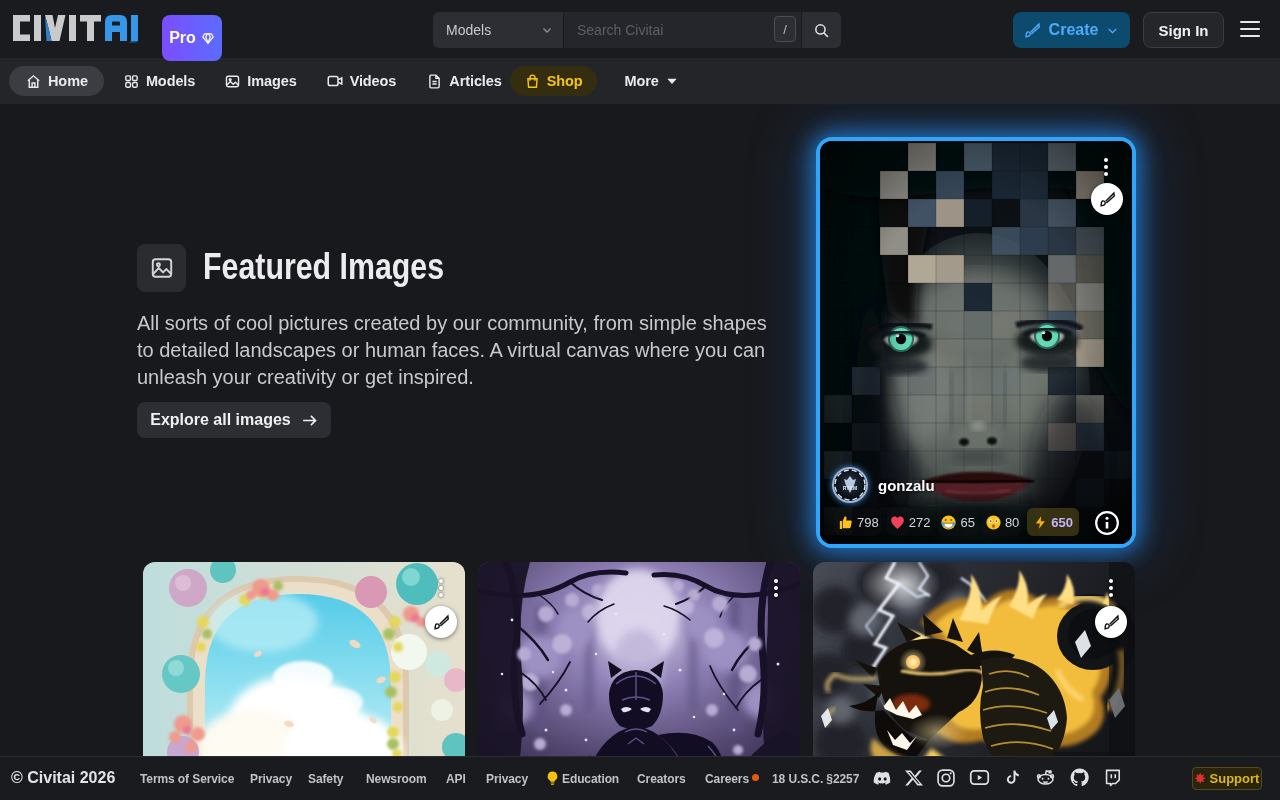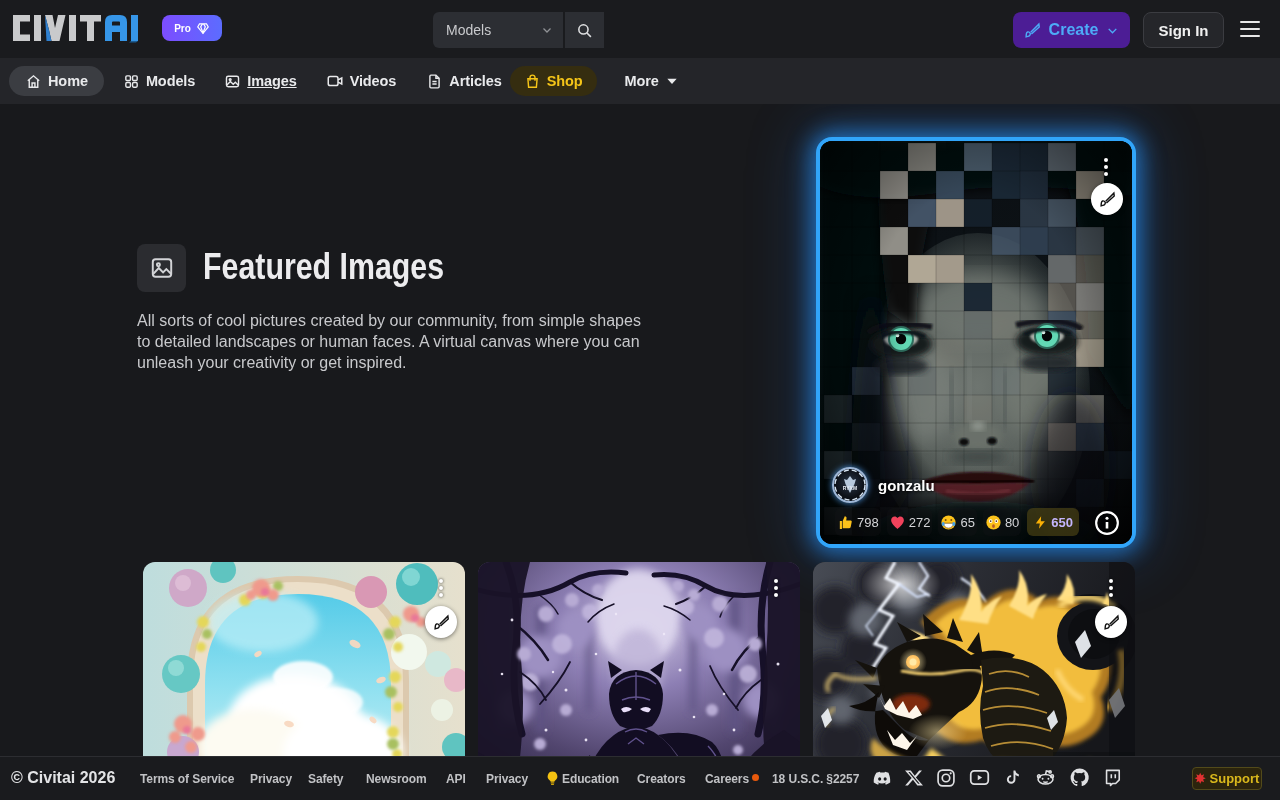--- a/index.html
+++ b/index.html
@@ -2,43 +2,43 @@
 <html><head>
 <meta charset="utf-8">
 <style>
 * { margin:0; padding:0; box-sizing:border-box; }
 html,body { width:1280px; height:800px; overflow:hidden; background:#18191c; font-family:"Liberation Sans", sans-serif; }
 #page { position:relative; width:1280px; height:800px; }
 
 
 #header { position:absolute; left:0; top:0; width:1280px; height:58px; background:#1a1b1e; z-index:30; }
 #logo { position:absolute; left:13px; top:11px; height:34px; display:flex; align-items:center; }
-#probadge { position:absolute; left:162px; top:15px; width:60px; height:26px; border-radius:8px; background:linear-gradient(90deg,#7c4dff,#5c6cff); color:#fff; font-weight:bold; font-size:10px; display:flex; align-items:center; justify-content:center; gap:5px; }
+#probadge { position:absolute; left:162px; top:15px; width:60px; height:46px; border-radius:8px; background:linear-gradient(90deg,#7c4dff,#5c6cff); color:#fff; font-weight:bold; font-size:16px; display:flex; align-items:center; justify-content:center; gap:5px; }
 #searchbar { position:absolute; left:433px; top:12px; width:408px; height:36px; display:flex; border-radius:6px; overflow:hidden; }
 #searchbar .seg { background:#2c2e33; color:#c9cacd; font-size:14px; width:131px; display:flex; align-items:center; padding:0 10px 0 13px; justify-content:space-between; border-right:1px solid #1a1b1e;}
 #searchbar .inp { background:#25262b; color:#5c5f66; font-size:14px; flex:1; display:flex; align-items:center; padding-left:13px; position:relative; }
 #searchbar .kbd { position:absolute; right:5px; top:4px; width:22px; height:26px; border:1px solid #4a4d53; border-radius:4px; background:#2c2e33; color:#b9babe; font-size:13px; display:flex;align-items:center;justify-content:center; }
 #searchbar .btn { background:#2c2e33; width:40px; display:flex; align-items:center; justify-content:center; border-left:1px solid #1a1b1e;}
-#createbtn { position:absolute; left:1013px; top:12px; width:117px; height:36px; background:#4c1d95; border-radius:8px; color:#4dabf7; font-weight:bold; font-size:16px; display:flex; align-items:center; justify-content:center; gap:8px; }
+#createbtn { position:absolute; left:1013px; top:12px; width:117px; height:36px; background:#0c4a6e; border-radius:8px; color:#4dabf7; font-weight:bold; font-size:16px; display:flex; align-items:center; justify-content:center; gap:8px; }
 #signin { position:absolute; left:1143px; top:12px; width:81px; height:36px; background:#25262a; border:1px solid #3b3c41; border-radius:8px; color:#f0f0f0; font-weight:bold; font-size:15px; display:flex; align-items:center; justify-content:center; }
 #burger { position:absolute; left:1240px; top:21px; width:20px; height:16px; }
 #burger div { height:2px; background:#e8e8e8; margin-bottom:5px; border-radius:1px;}
 
 
 #nav { position:absolute; left:0; top:58px; width:1280px; height:46px; background:#242529; z-index:29; display:flex; align-items:center; }
 .navitem { display:flex; align-items:center; gap:6px; font-weight:bold; font-size:14.5px; letter-spacing:-0.1px; color:#e9eaec; height:30px; padding:0 6px; }
 .navpill { background:#3b3d42; border-radius:15px;text-align:center; }
 #shoppill { background:#352d10; border-radius:15px; color:#f5c518; }
 
 
 #main { position:absolute; left:0; top:104px; width:1280px; height:652px; background:#18191c; }
 #content { position:absolute; left:0; top:0; width:1280px; height:800px; }
 #iconbox { position:absolute; left:137px; top:244px; width:49px; height:48px; background:#2b2c30; border-radius:8px; display:flex; align-items:center; justify-content:center; }
 #title { position:absolute; left:203px; top:246px; font-size:37px; font-weight:bold; color:#ececee; transform:scaleX(0.82); transform-origin:left center; white-space:nowrap;}
-#desc { position:absolute; left:137px; top:310px; font-size:16px; line-height:21px; color:#c8c9cc; white-space:nowrap; }
+#desc { position:absolute; left:137px; top:310px; font-size:20px; line-height:27px; color:#c8c9cc; white-space:nowrap; }
 #explore { position:absolute; left:137px; top:402px; width:194px; height:36px; background:#2c2e33; border-radius:8px; color:#f0f0f1; font-weight:bold; font-size:16px; display:flex; align-items:center; justify-content:center; gap:10px; }
 
 
 #featcard { position:absolute; left:816px; top:137px; width:320px; height:411px; border-radius:16px; border:4px solid #31a5fa; box-shadow:0 0 22px 5px rgba(40,150,255,.65), 0 0 60px 10px rgba(30,120,240,.25); background:#0a0c0f; overflow:hidden; }
 #featimg { position:absolute; left:0; top:0; width:312px; height:403px; border-radius:11px; overflow:hidden; }
 
 .dots3 { position:absolute; width:4px; }
 .dots3 div { width:4px; height:4px; border-radius:50%; background:#fff; margin-bottom:3px; box-shadow:0 0 3px rgba(0,0,0,.8);}
 .brushbtn { position:absolute; width:32px; height:32px; border-radius:50%; background:#fff; display:flex; align-items:center; justify-content:center; box-shadow:0 1px 4px rgba(0,0,0,.5); }
 
@@ -85,20 +85,23 @@
 </svg>
   </div>
   <div id="probadge">Pro <svg width="14" height="14" viewBox="0 0 24 24" fill="none" stroke="#fff" stroke-width="2">
           <path d="M6 5h12l3 5-9 11L3 10z"></path>
           <path d="M11 5 8 10l4 10 4-10-3-5"></path>
         </svg></div>
   <div id="searchbar">
     <div class="seg">Models <svg width="12" height="12" viewBox="0 0 24 24" fill="none" stroke="#909296" stroke-width="2.5">
             <path d="M5 9l7 7 7-7"></path>
           </svg></div>
+    <div class="inp">Search Civitai
+      <div class="kbd">/</div>
+    </div>
     <div class="btn">
           <svg width="17" height="17" viewBox="0 0 24 24" fill="none" stroke="#dfe0e2" stroke-width="2.2">
             <circle cx="10.5" cy="10.5" r="6.5"></circle>
             <path d="M15.5 15.5 21 21"></path>
           </svg>
         </div>
   </div>
   <div id="createbtn"><svg width="17" height="17" viewBox="0 0 24 24" fill="none" stroke="#4dabf7" stroke-width="2">
           <path d="M3 21c3-1 3.5-.5 5-2s1-3.5-.5-4.5S4 14 3.5 16 3 21 3 21z"></path>
           <path d="M9.5 14.5 21 3l.5 4L10.5 17"></path>
@@ -122,21 +125,21 @@
         </svg>
     Home</div>
   <div class="navitem" style="margin-left:13px;">
     <svg width="17" height="17" viewBox="0 0 24 24" fill="none" stroke="#e9eaec" stroke-width="2">
           <rect x="4" y="4" width="6.5" height="6.5" rx="1.5"></rect>
           <rect x="13.5" y="4" width="6.5" height="6.5" rx="1.5"></rect>
           <rect x="4" y="13.5" width="6.5" height="6.5" rx="1.5"></rect>
           <rect x="13.5" y="13.5" width="6.5" height="6.5" rx="1.5"></rect>
         </svg>
     Models</div>
-  <div class="navitem" style="margin-left:17px;text-decoration:underline;">
+  <div class="navitem" style="margin-left:17px;">
     <svg width="17" height="17" viewBox="0 0 24 24" fill="none" stroke="#e9eaec" stroke-width="2">
           <rect x="3.5" y="4.5" width="17" height="15" rx="2.5"></rect>
           <circle cx="8.7" cy="9.3" r="1.3"></circle>
           <path d="M4 17l5-5 4 4 3-3 4 4"></path>
         </svg>
     Images</div>
   <div class="navitem" style="margin-left:17px;">
     <svg width="18" height="18" viewBox="0 0 24 24" fill="none" stroke="#e9eaec" stroke-width="2">
           <rect x="3" y="6" width="13" height="12" rx="2.5"></rect>
           <path d="M16 10.5 21 8v8l-5-2.5"></path>
@@ -165,20 +168,25 @@
 <div id="content">
   <div id="iconbox">
     <svg width="26" height="26" viewBox="0 0 24 24" fill="none" stroke="#d3d4d7" stroke-width="1.8">
           <rect x="3.5" y="4" width="17" height="16" rx="2.5"></rect>
           <circle cx="8.7" cy="9" r="1.4"></circle>
           <path d="M4 17.5 9 12l4 4 3-3 4.5 4.5"></path>
         </svg>
   </div>
   <div id="title">Featured Images</div>
   <div id="desc">All sorts of cool pictures created by our community, from simple shapes<br>to detailed landscapes or human faces. A virtual canvas where you can<br>unleash your creativity or get inspired.</div>
+  <div id="explore">Explore all images
+    <svg width="17" height="17" viewBox="0 0 24 24" fill="none" stroke="#f0f0f1" stroke-width="2.2">
+          <path d="M3 12h17M14 5.5 20.5 12 14 18.5"></path>
+        </svg>
+  </div>
 
   <div id="featcard">
     <div id="featimg"><svg width="312" height="403" viewBox="0 0 312 403">
 <defs>
 <linearGradient id="fbg" x1="0" y1="0" x2="0" y2="1">
 <stop offset="0" stop-color="#0b0f13"></stop>
                 <stop offset="0.5" stop-color="#0d1317"></stop>
                 <stop offset="1" stop-color="#080b0e"></stop>
 </linearGradient>
 <radialGradient id="fface" cx="0.5" cy="0.48" r="0.65">

